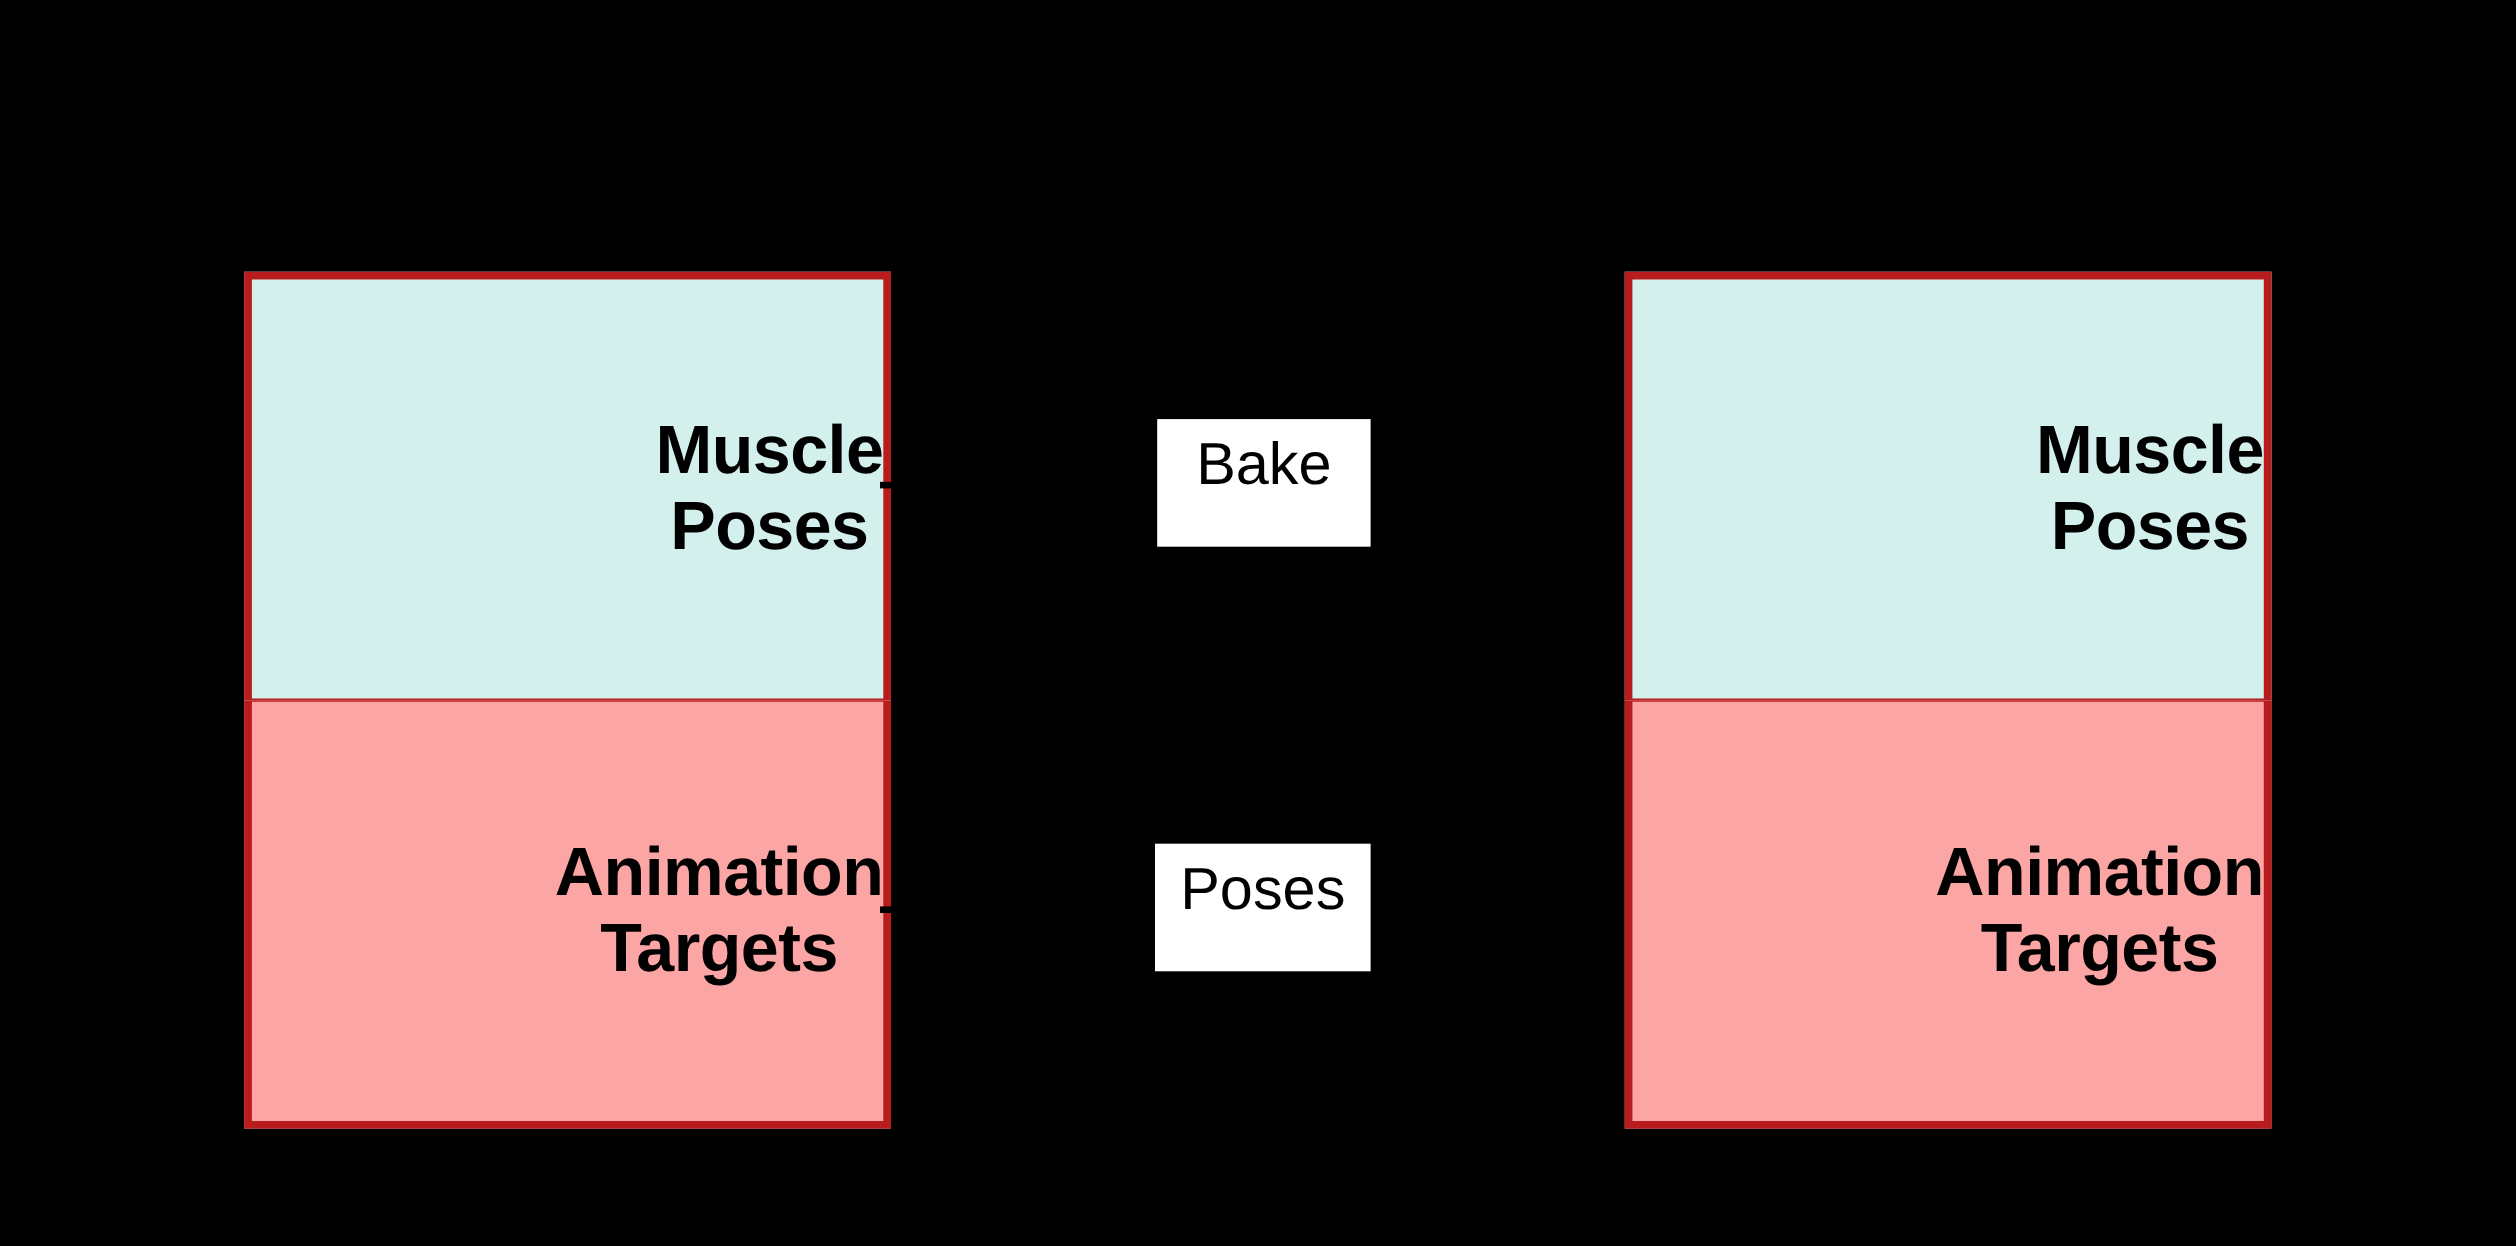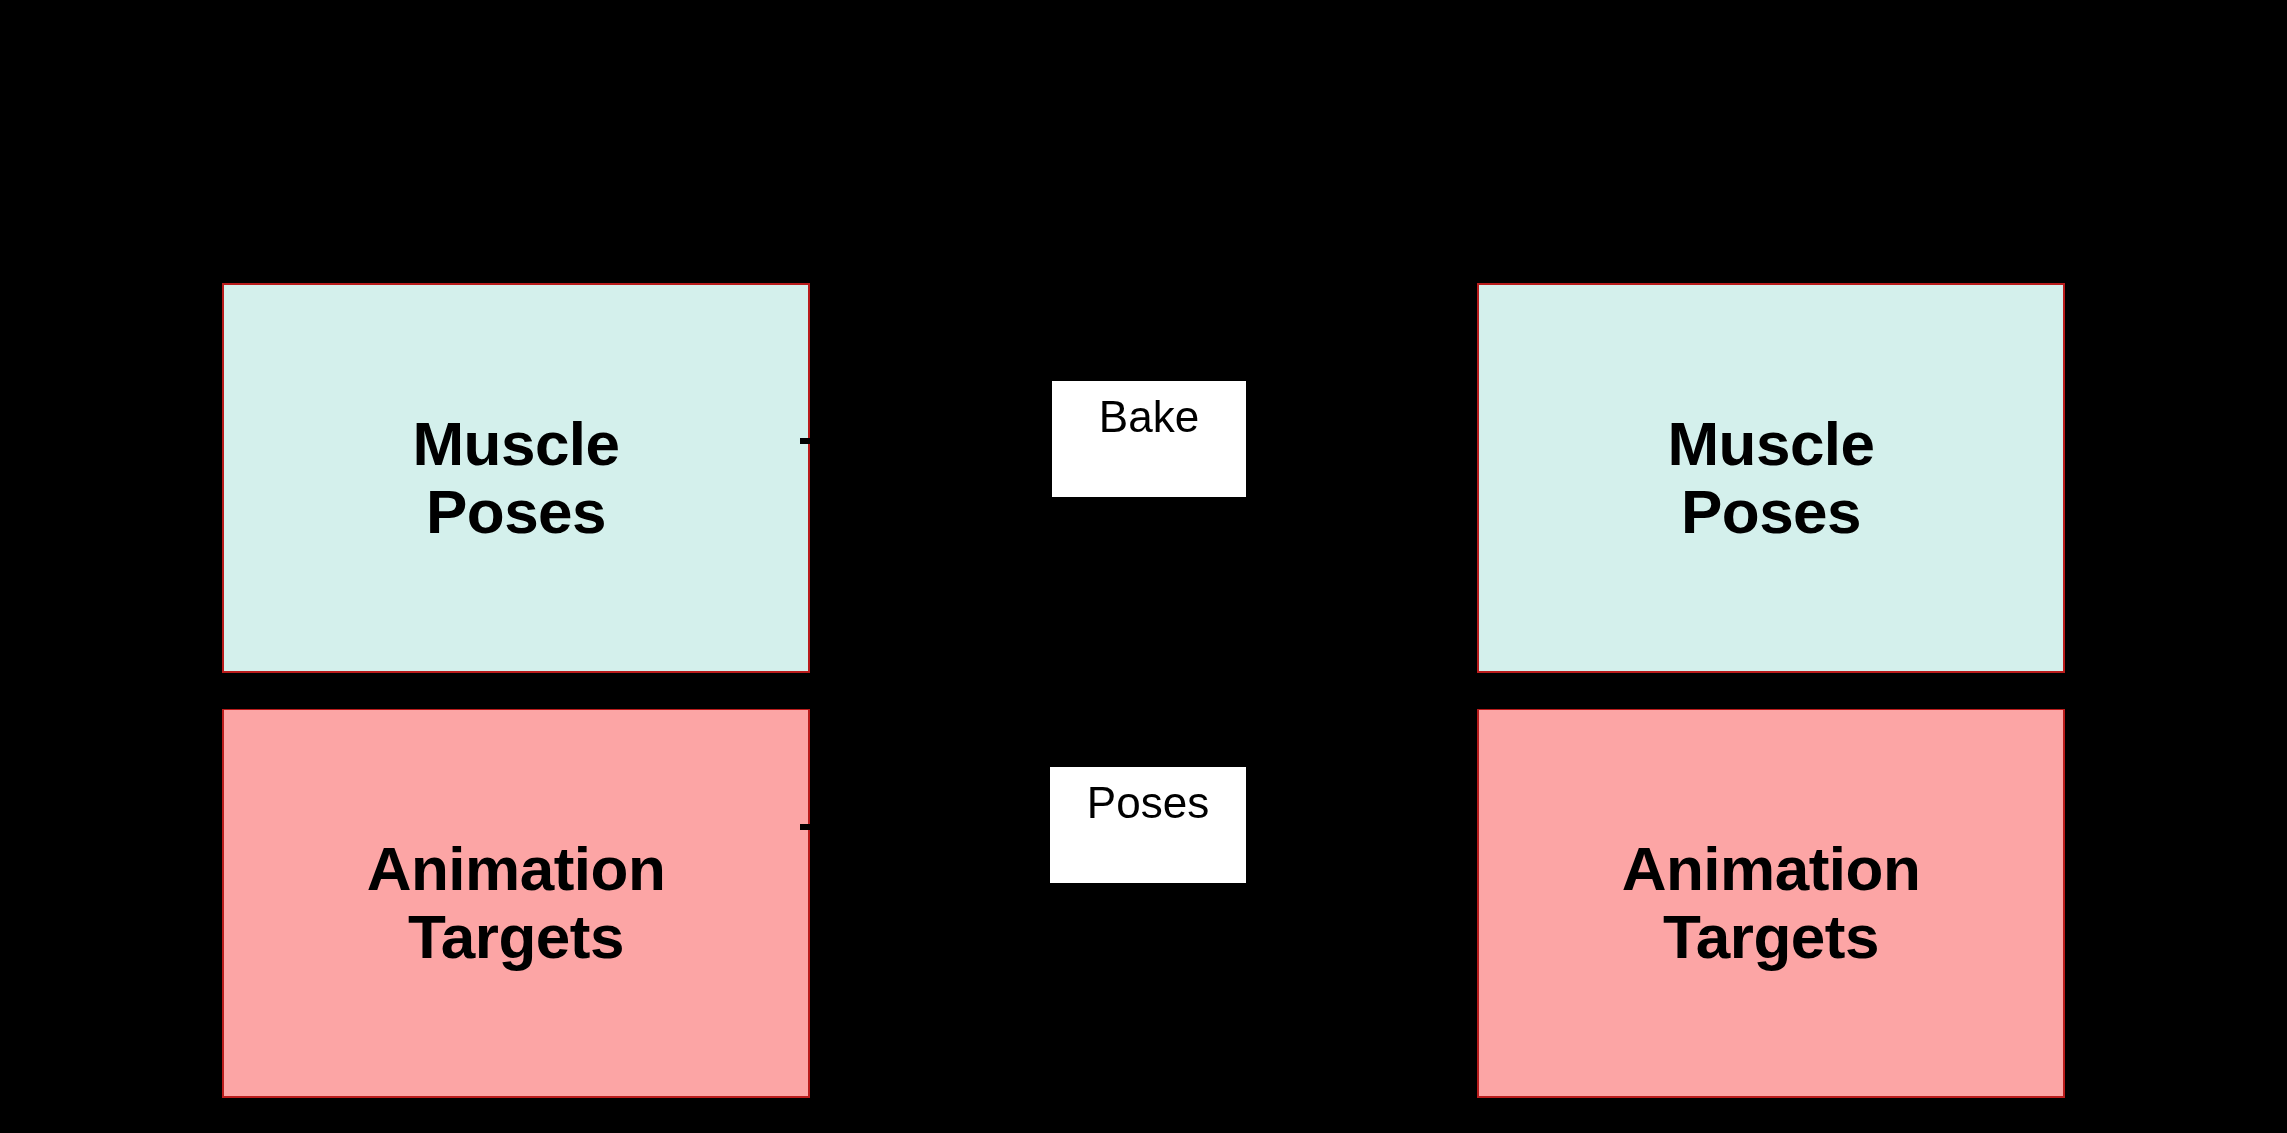--- a/index.html
+++ b/index.html
@@ -22,26 +22,25 @@
 
   
   .node-group {
     position: absolute;
     width: 588px;
     box-sizing: border-box;
   }
 
   .node-cell {
     box-sizing: border-box;
-    border: 2px solid #b91c1c;
+    border: 7px solid #b91c1c;
     display: flex;
     align-items: center;
-    justify-content: center;
+    justify-content: flex-end;
     text-align: center;
-    margin-top: 36px;
   }
 
   .node-cell.top {
     height: 390px;
     background: #d4f0ec;
     border-bottom-width: 2px;
   }
 
   .node-cell.bottom {
     height: 389px;
@@ -59,21 +58,21 @@
   }
 
   #group-left  { left: 222px; top: 247px; }
   #group-right { left: 1477px; top: 247px; }
 
   
   .edge-label {
     position: absolute;
     background: #ffffff;
     color: #000000;
-    font-size: 44px;
+    font-size: 54px;
     line-height: 1;
     padding: 14px 18px 18px 18px;
     box-sizing: border-box;
     text-align: center;
     white-space: nowrap;
   }
 
   #edge-label-bake  { left: 1052px; top: 381px; width: 194px; height: 116px; }
   #edge-label-drive { left: 1050px; top: 767px; width: 196px; height: 116px; }
 

